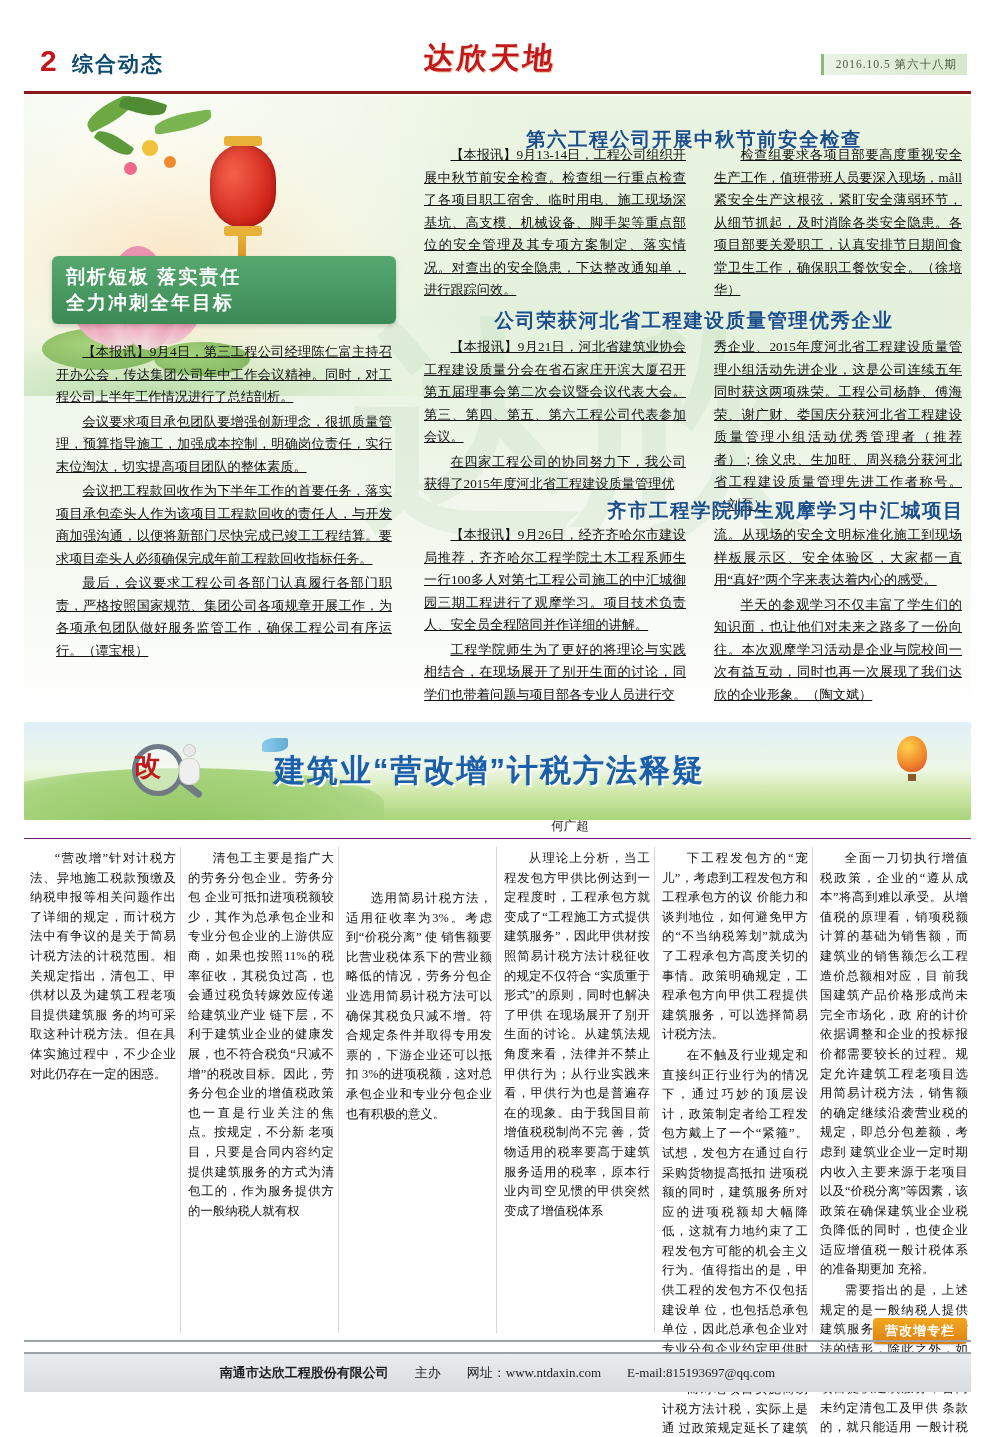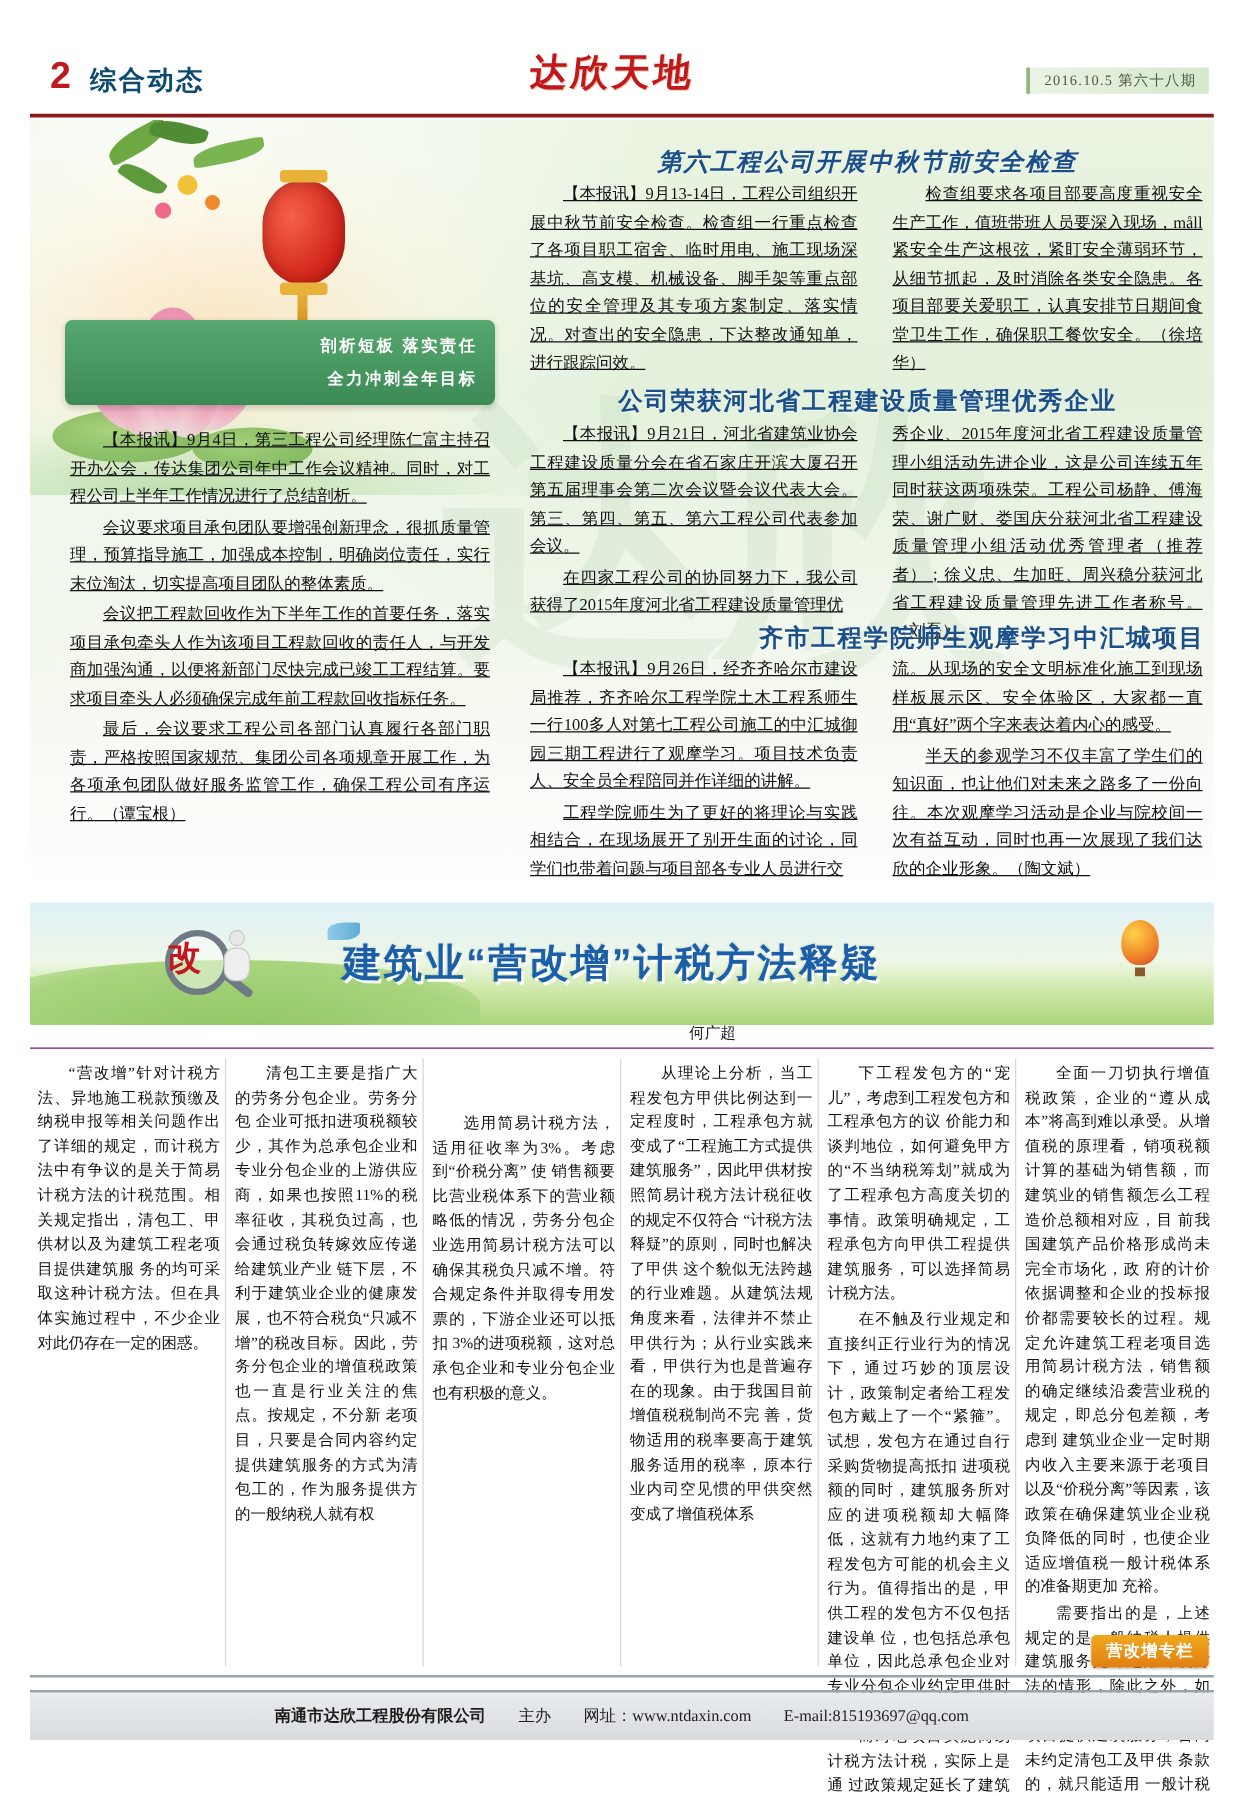--- a/index.html
+++ b/index.html
@@ -117,41 +117,41 @@
   
   .headline-banner {
     position: absolute; left: 28px; top: 160px; width: 344px; height: 68px;
     background: linear-gradient(to bottom, #56a86f 0%, #3c8a56 100%);
     border-radius: 6px;
     box-shadow: 0 2px 5px rgba(0,0,0,0.18);
     color:#fff;
     padding: 8px 14px;
   }
   .headline-banner .l1, .headline-banner .l2 {
-    font-size: 13px; font-weight: bold; letter-spacing: 2px;
+    font-size: 19px; font-weight: bold; letter-spacing: 2px;
     font-family:"Liberation Sans",sans-serif;
     line-height: 26px;
-    text-align:right;
+    text-align:left;
   }
 
   
   .col { position:absolute; font-size:13.2px; line-height: 22.5px; color:#111; text-align: justify; text-decoration: underline; }
   .col p { margin: 0 0 2px 0; text-indent: 2em; }
   .col p.noindent { text-indent: 0; }
 
   .col-left { left: 32px; top: 245px; width: 336px; }
 
   .art-title {
     font-size: 19.5px; font-weight: bold; color:#1a4f8a;
     text-align:center; letter-spacing: 1.5px;
     margin: 6px 0 8px 0;
     font-family:"Liberation Sans",sans-serif;
     text-shadow: 0 1px 0 rgba(255,255,255,0.8);
   }
-  .art-title.t1 { position:absolute; left: 400px; top: 14px; width: 540px; font-style: italic; }
+  .art-title.t1 { position:absolute; left: 400px; top: 24px; width: 540px; }
   .art-title.t2 { position:absolute; left: 400px; top: 205px; width: 540px; }
   .art-title.t3 { position:absolute; left: 400px; top: 395px; width: 540px; text-align: right; }
 
   .a1c1 { position:absolute; left:400px; top: 48px; width: 262px; }
   .a1c2 { position:absolute; left:690px; top: 48px; width: 248px; }
   .a2c1 { position:absolute; left:400px; top: 240px; width: 262px; }
   .a2c2 { position:absolute; left:690px; top: 240px; width: 248px; }
   .a3c1 { position:absolute; left:400px; top: 428px; width: 262px; }
   .a3c2 { position:absolute; left:690px; top: 428px; width: 248px; }
 
@@ -230,21 +230,21 @@
   .bcol p { margin:0 0 1px 0; text-indent: 2em; }
   .bcol.c1 { left: 6px; }
   .bcol.c2 { left: 164px; }
   .bcol.c3 { left: 322px; margin-top: 40px; }
   .bcol.c4 { left: 480px; }
   .bcol.c5 { left: 638px; }
   .bcol.c6 { left: 796px; width: 148px; }
   .vrule { position:absolute; top: 8px; width:1px; height: 486px; background:#d6d6d6; }
 
   .col-tag {
-    position:absolute; right: 4px; bottom: 12px;
+    position:absolute; right: 4px; bottom: 2px;
     background: linear-gradient(to bottom,#f0a81e,#e07f12);
     color:#fff; font-size: 13px; font-weight:bold;
     padding: 4px 12px; border-radius: 4px;
     font-family:Liberation Mono, monospace;
     letter-spacing:1px;
     box-shadow: 0 1px 2px rgba(0,0,0,.25);
   }
 
   
   .footer {
@@ -364,21 +364,21 @@
     <div class="bcol c1">
       <p>“营改增”针对计税方法、异地施工税款预缴及 纳税申报等相关问题作出了详细的规定，而计税方法中有争议的是关于简易计税方法的计税范围。相关规定指出，清包工、甲供材以及为建筑工程老项目提供建筑服 务的均可采取这种计税方法。但在具体实施过程中，不少企业对此仍存在一定的困惑。</p>
     </div>
     <div class="bcol c2">
       <p>清包工主要是指广大的劳务分包企业。劳务分包 企业可抵扣进项税额较少，其作为总承包企业和专业分包企业的上游供应商，如果也按照11%的税率征收，其税负过高，也会通过税负转嫁效应传递给建筑业产业 链下层，不利于建筑业企业的健康发展，也不符合税负“只减不增”的税改目标。因此，劳务分包企业的增值税政策也一直是行业关注的焦点。按规定，不分新 老项目，只要是合同内容约定提供建筑服务的方式为清包工的，作为服务提供方的一般纳税人就有权</p>
     </div>
     <div class="bcol c3">
       <p>选用简易计税方法，适用征收率为3%。考虑到“价税分离” 使 销售额要比营业税体系下的营业额略低的情况，劳务分包企业选用简易计税方法可以确保其税负只减不增。符合规定条件并取得专用发票的，下游企业还可以抵扣 3%的进项税额，这对总承包企业和专业分包企业也有积极的意义。</p>
     </div>
     <div class="bcol c4">
-      <p>从理论上分析，当工程发包方甲供比例达到一定程度时，工程承包方就变成了“工程施工方式提供建筑服务”，因此甲供材按照简易计税方法计税征收的规定不仅符合 “计税方法释疑”的原则，同时也解决了甲供 这个貌似无法跨越的行业难题。从建筑法规角度来看，法律并不禁止甲供行为；从行业实践来看，甲供行为也是普遍存在的现象。由于我国目前增值税税制尚不完 善，货物适用的税率要高于建筑服务适用的税率，原本行业内司空见惯的甲供突然变成了增值税体系</p>
+      <p>从理论上分析，当工程发包方甲供比例达到一定程度时，工程承包方就变成了“工程施工方式提供建筑服务”，因此甲供材按照简易计税方法计税征收的规定不仅符合 “实质重于形式”的原则，同时也解决了甲供 在现场展开了别开生面的讨论。从建筑法规角度来看，法律并不禁止甲供行为；从行业实践来看，甲供行为也是普遍存在的现象。由于我国目前增值税税制尚不完 善，货物适用的税率要高于建筑服务适用的税率，原本行业内司空见惯的甲供突然变成了增值税体系</p>
     </div>
     <div class="bcol c5">
       <p>下工程发包方的“宠儿”，考虑到工程发包方和工程承包方的议 价能力和谈判地位，如何避免甲方的“不当纳税筹划”就成为了工程承包方高度关切的事情。政策明确规定，工程承包方向甲供工程提供建筑服务，可以选择简易 计税方法。</p>
       <p>在不触及行业规定和直接纠正行业行为的情况下，通过巧妙的顶层设计，政策制定者给工程发包方戴上了一个“紧箍”。试想，发包方在通过自行采购货物提高抵扣 进项税额的同时，建筑服务所对应的进项税额却大幅降低，这就有力地约束了工程发包方可能的机会主义行为。值得指出的是，甲供工程的发包方不仅包括建设单 位，也包括总承包单位，因此总承包企业对专业分包企业约定甲供时也要全面权衡。</p>
       <p>而对老项目实施简易计税方法计税，实际上是通 过政策规定延长了建筑业企业的过渡期。从行业实际看，长期以来，建筑业企业一直实行营业税，对增值税比较陌生</p>
     </div>
     <div class="bcol c6">
       <p>全面一刀切执行增值税政策，企业的“遵从成本”将高到难以承受。从增值税的原理看，销项税额计算的基础为销售额，而建筑业的销售额怎么工程造价总额相对应，目 前我国建筑产品价格形成尚未完全市场化，政 府的计价依据调整和企业的投标报价都需要较长的过程。规定允许建筑工程老项目选用简易计税方法，销售额的确定继续沿袭营业税的规定，即总分包差额，考虑到 建筑业企业一定时期内收入主要来源于老项目以及“价税分离”等因素，该政策在确保建筑业企业税负降低的同时，也使企业适应增值税一般计税体系的准备期更加 充裕。</p>
       <p>需要指出的是，上述规定的是一般纳税人提供建筑服务允许选用计税方法的情形，除此之外，如一般纳税人为建筑工程新项目提供建筑服务，合同未约定清包工及甲供 条款的，就只能适用 一般计税方法。（中国建设报）</p>
     </div>

